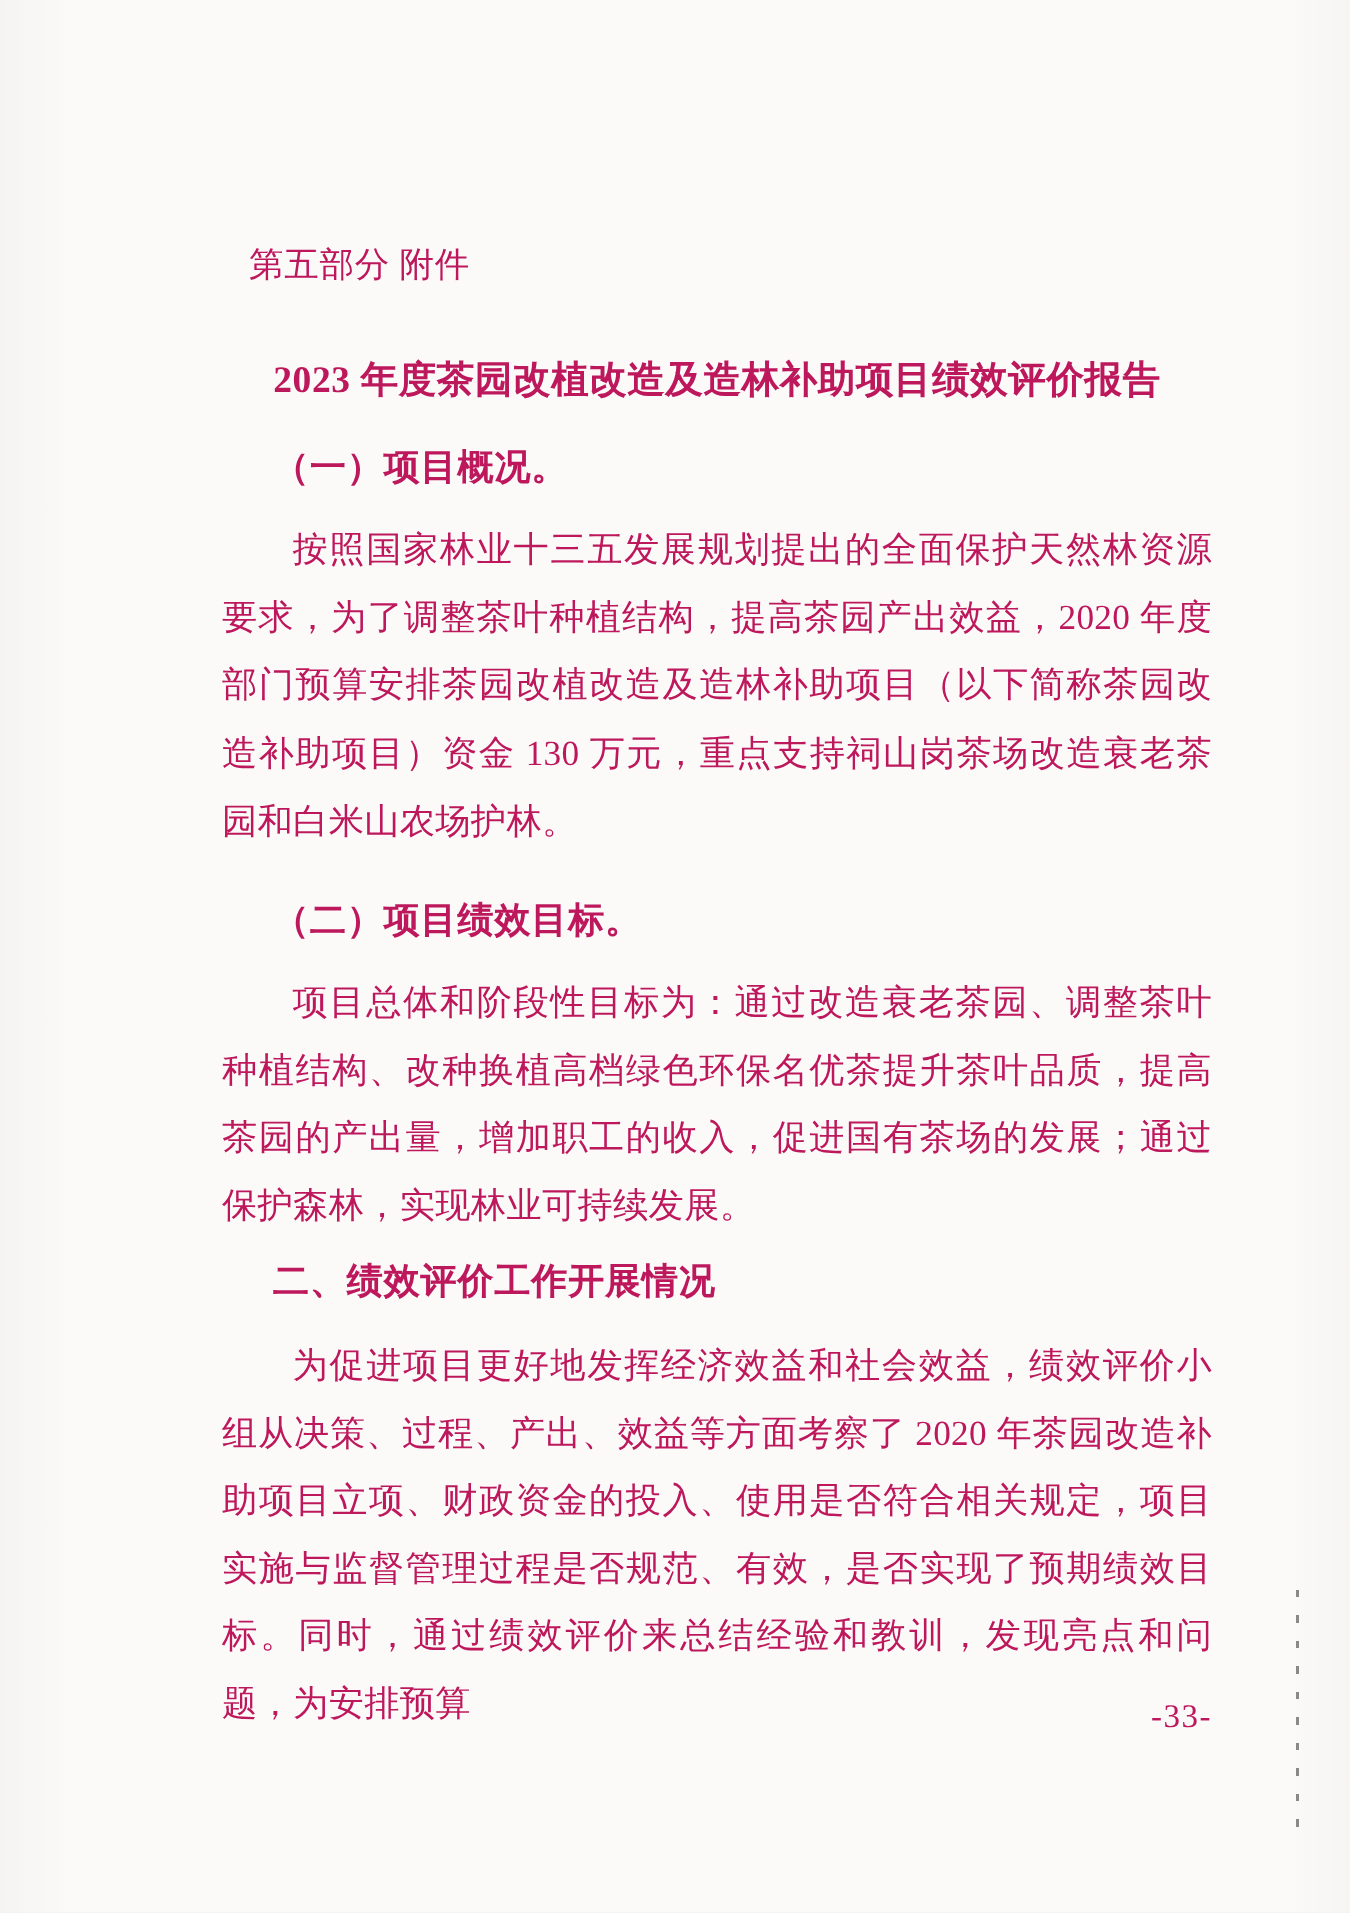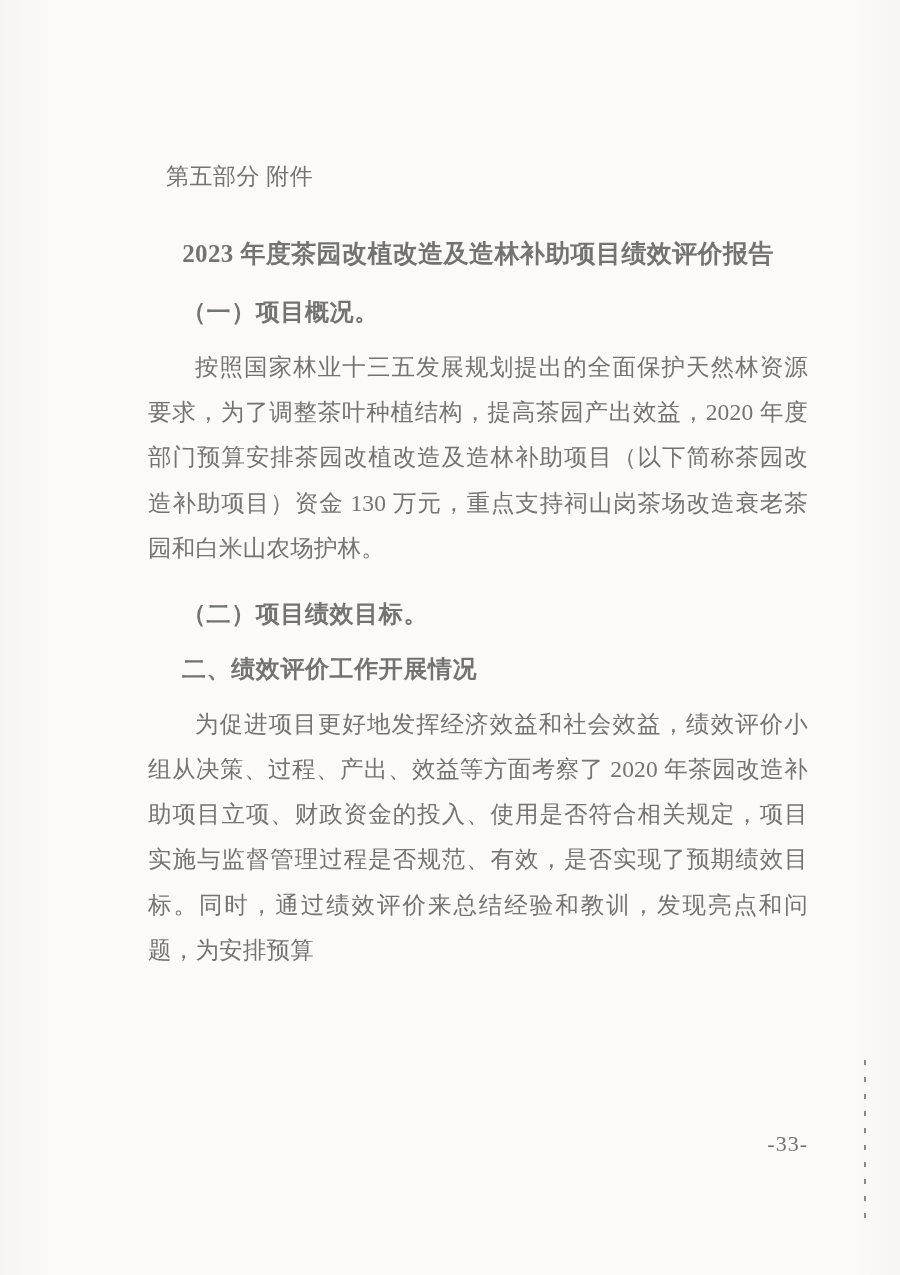--- a/index.html
+++ b/index.html
@@ -9,21 +9,21 @@
   }
   .page {
     position: relative;
     width: 900px;
     height: 1275px;
     margin: 0 auto;
     background: #fbfaf8;
     box-sizing: border-box;
     overflow: hidden;
     font-family: "Liberation Serif", "DejaVu Serif", serif;
-    color: #737373;
+    color: #be185d;
   }
   .paper-texture {
     position: absolute;
     inset: 0;
     background:
       linear-gradient(90deg, rgba(0,0,0,0.025) 0%, rgba(0,0,0,0) 6%),
       linear-gradient(270deg, rgba(0,0,0,0.02) 0%, rgba(0,0,0,0) 5%);
     pointer-events: none;
   }
   .content {
@@ -106,20 +106,21 @@
 
 
     <h3 class="heading-2">（一）项目概况。</h3>
 
     <p class="body-text">按照国家林业十三五发展规划提出的全面保护天然林资源要求，为了调整茶叶种植结构，提高茶园产出效益，2020 年度部门预算安排茶园改植改造及造林补助项目（以下简称茶园改造补助项目）资金 130 万元，重点支持祠山岗茶场改造衰老茶园和白米山农场护林。</p>
 
     <div class="block-gap"></div>
 
     <h3 class="heading-2">（二）项目绩效目标。</h3>
 
+    <p class="body-text">项目总体和阶段性目标为：通过改造衰老茶园、调整茶叶种植结构、改种换植高档绿色环保名优茶提升茶叶品质，提高茶园的产出量，增加职工的收入，促进国有茶场的发展；通过保护森林，实现林业可持续发展。</p>
 
     <div class="block-gap"></div>
 
     <h2 class="heading-1">二、绩效评价工作开展情况</h2>
 
 
     <p class="body-text">为促进项目更好地发挥经济效益和社会效益，绩效评价小组从决策、过程、产出、效益等方面考察了 2020 年茶园改造补助项目立项、财政资金的投入、使用是否符合相关规定，项目实施与监督管理过程是否规范、有效，是否实现了预期绩效目标。同时，通过绩效评价来总结经验和教训，发现亮点和问题，为安排预算</p>
 
   </div>
 

